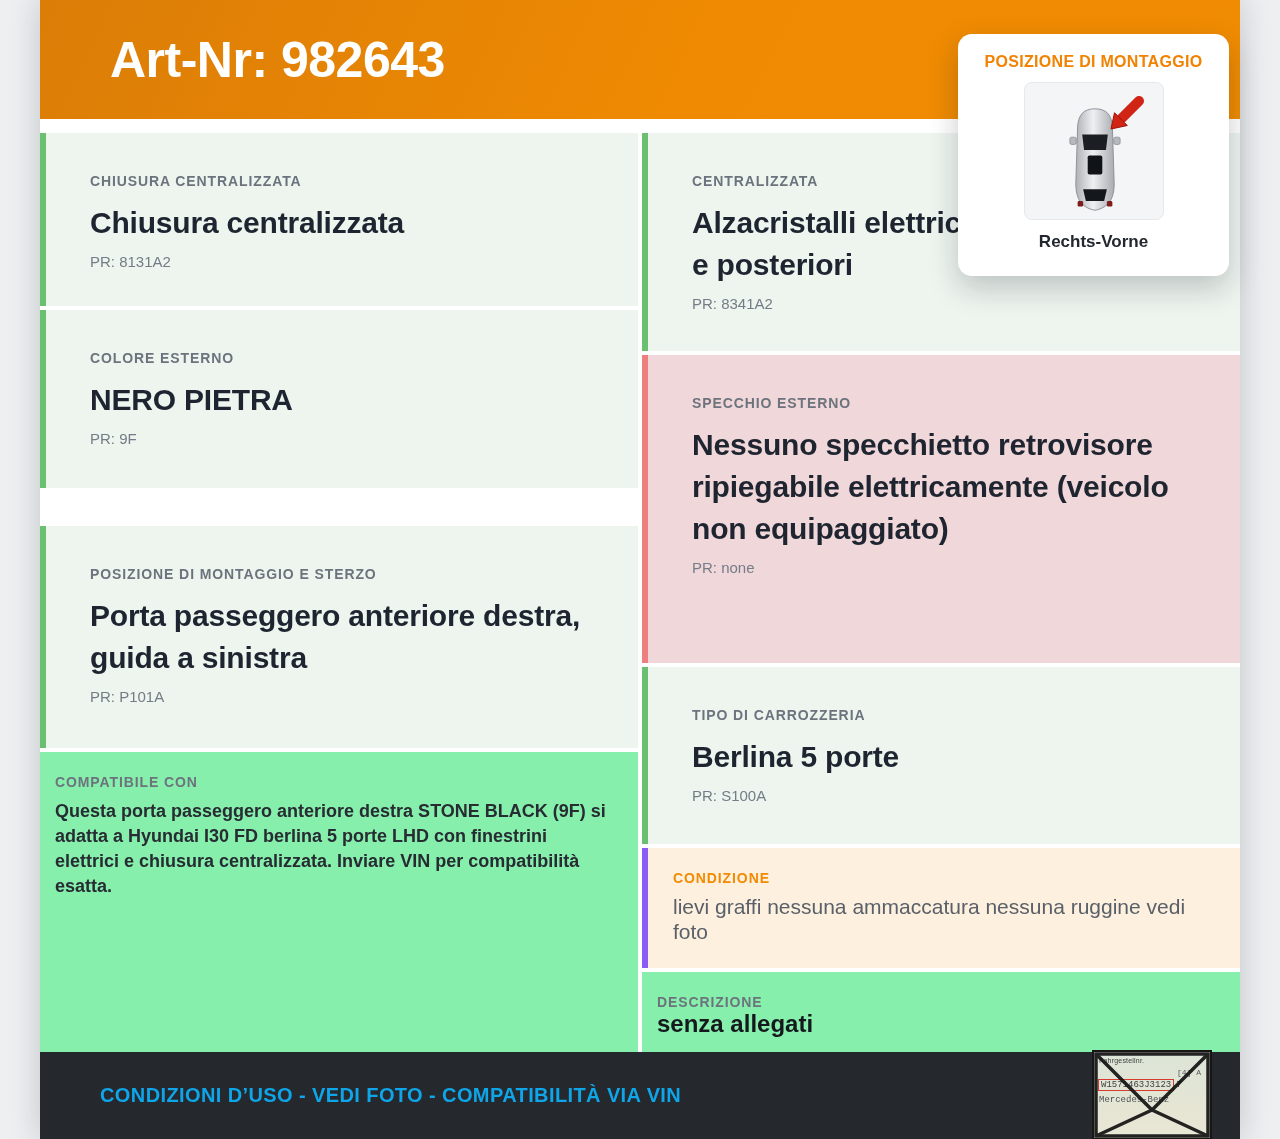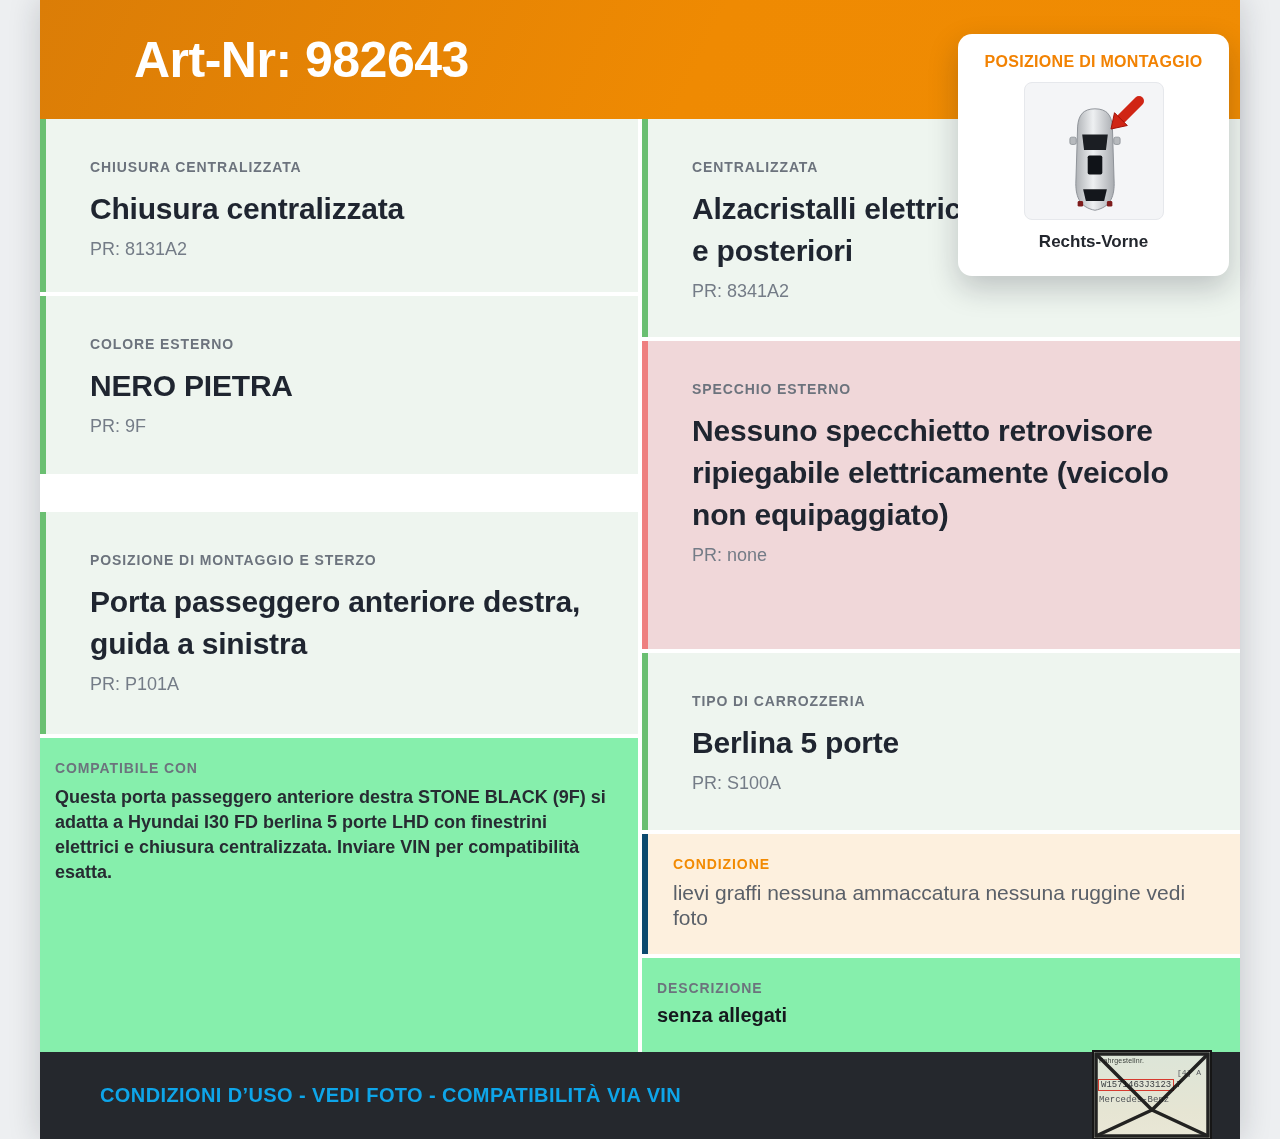--- a/index.html
+++ b/index.html
@@ -13,63 +13,63 @@
   .content {
     position:absolute; left:40px; top:0; width:1200px; height:1139px;
     background:#ffffff;
     box-shadow:0 0 30px rgba(25,30,40,.20);
   }
   
   .header {
     height:119px;
     background:linear-gradient(115deg,#db7d07 0%,#ef8a02 55%,#f08c03 100%);
     display:flex; align-items:center;
-    padding-left:94px;
+    padding-left:70px;
   }
   .header h1 {
     color:#ffffff; font-size:50px; font-weight:800; letter-spacing:-0.5px;
   }
   
   .main {
-    position:absolute; top:119px; left:0; width:1200px; height:933px;
+    position:absolute; top:133px; left:0; width:1200px; height:933px;
     display:flex; column-gap:4px; background:#ffffff;
   }
   .col { display:flex; flex-direction:column; row-gap:4px; width:598px; }
   .card { width:100%; }
   .card.spec {
     background:#eef5ef;
     border-left:6px solid #6abf71;
     padding:40px 30px 20px 44px;
   }
   .card.pink { background:#f0d7d9; border-left-color:#ee7f7f; }
   .card.plain { background:#86efac; padding:22px 30px 16px 15px; }
   .card.cream {
     background:#fdf0de;
-    border-left:6px solid #0c4a6e;
+    border-left:6px solid #8b5cf6;
     padding:22px 30px 16px 25px;
   }
   .card-label {
     font-size:14px; font-weight:700; color:#6c737d; letter-spacing:0.9px;
   }
   .card.cream .card-label { color:#f28a02; }
   .card-title {
     margin-top:13px;
     font-size:30px; font-weight:700; color:#1f2530;
     line-height:1.4; letter-spacing:-0.2px;
   }
   .card-title .tline { display:block; white-space:nowrap; }
   .card.pink .card-title { max-width:506px; }
-  .pr-code { margin-top:9px; font-size:18px; font-weight:500; color:#747c87; }
+  .pr-code { margin-top:9px; font-size:15px; font-weight:500; color:#747c87; }
   .body-text {
     margin-top:9px; font-size:18px; font-weight:700; color:#272b32; line-height:25px;
   }
   .cond-text {
     margin-top:8px; font-size:21px; font-weight:500; color:#5a6069; line-height:25px;
   }
-  .desc-text { margin-top:8px; font-size:20px; font-weight:600; color:#15181d; }
+  .desc-text { font-size:24px; font-weight:600; color:#15181d; }
   
   .h173{height:173px;} .h178{height:178px;} .h222{height:222px;margin-top:34px;}
   .h218{height:218px;} .h308{height:308px;} .h177{height:177px;}
   .h120{height:120px;} .grow{flex:1 1 auto;}
   
   .pos-card {
     position:absolute; left:918px; top:34px; width:271px; height:242px;
     background:#ffffff; border-radius:14px;
     box-shadow:0 12px 30px rgba(20,20,35,.22);
     text-align:center; padding-top:19px; z-index:6;

